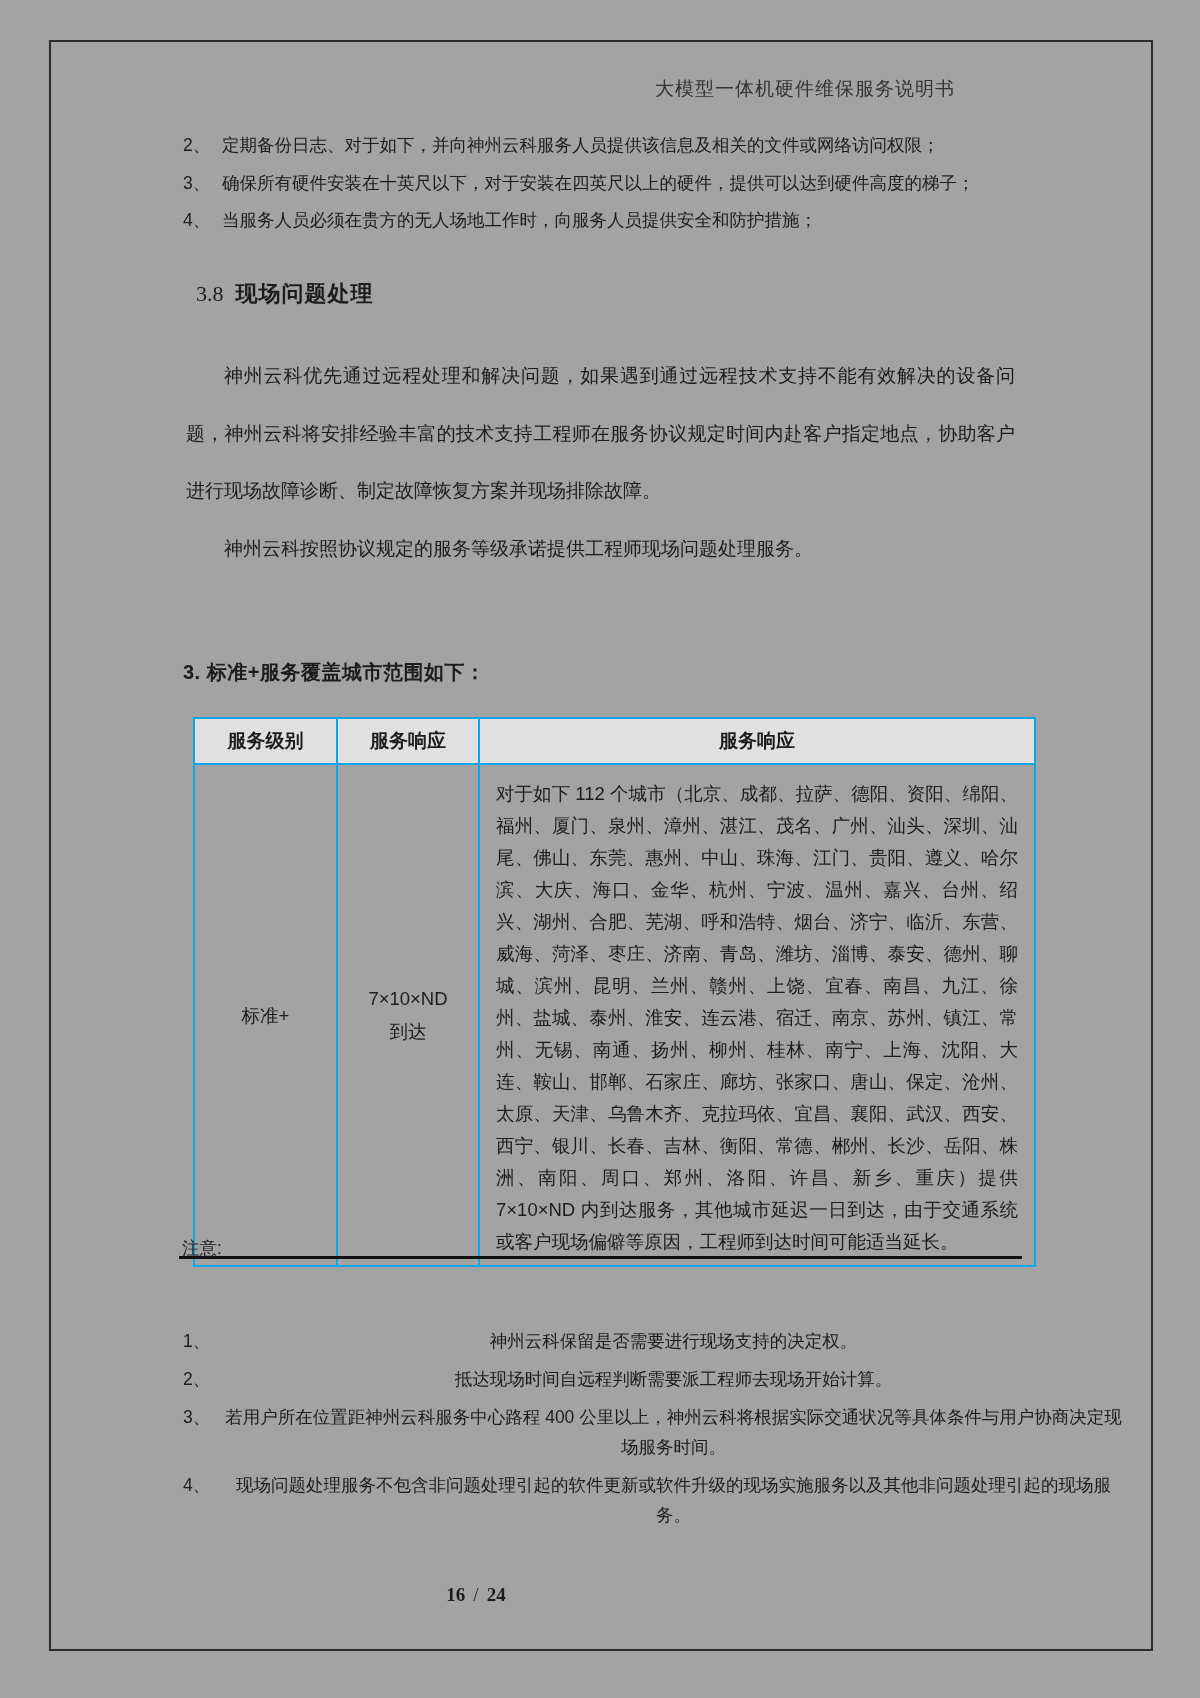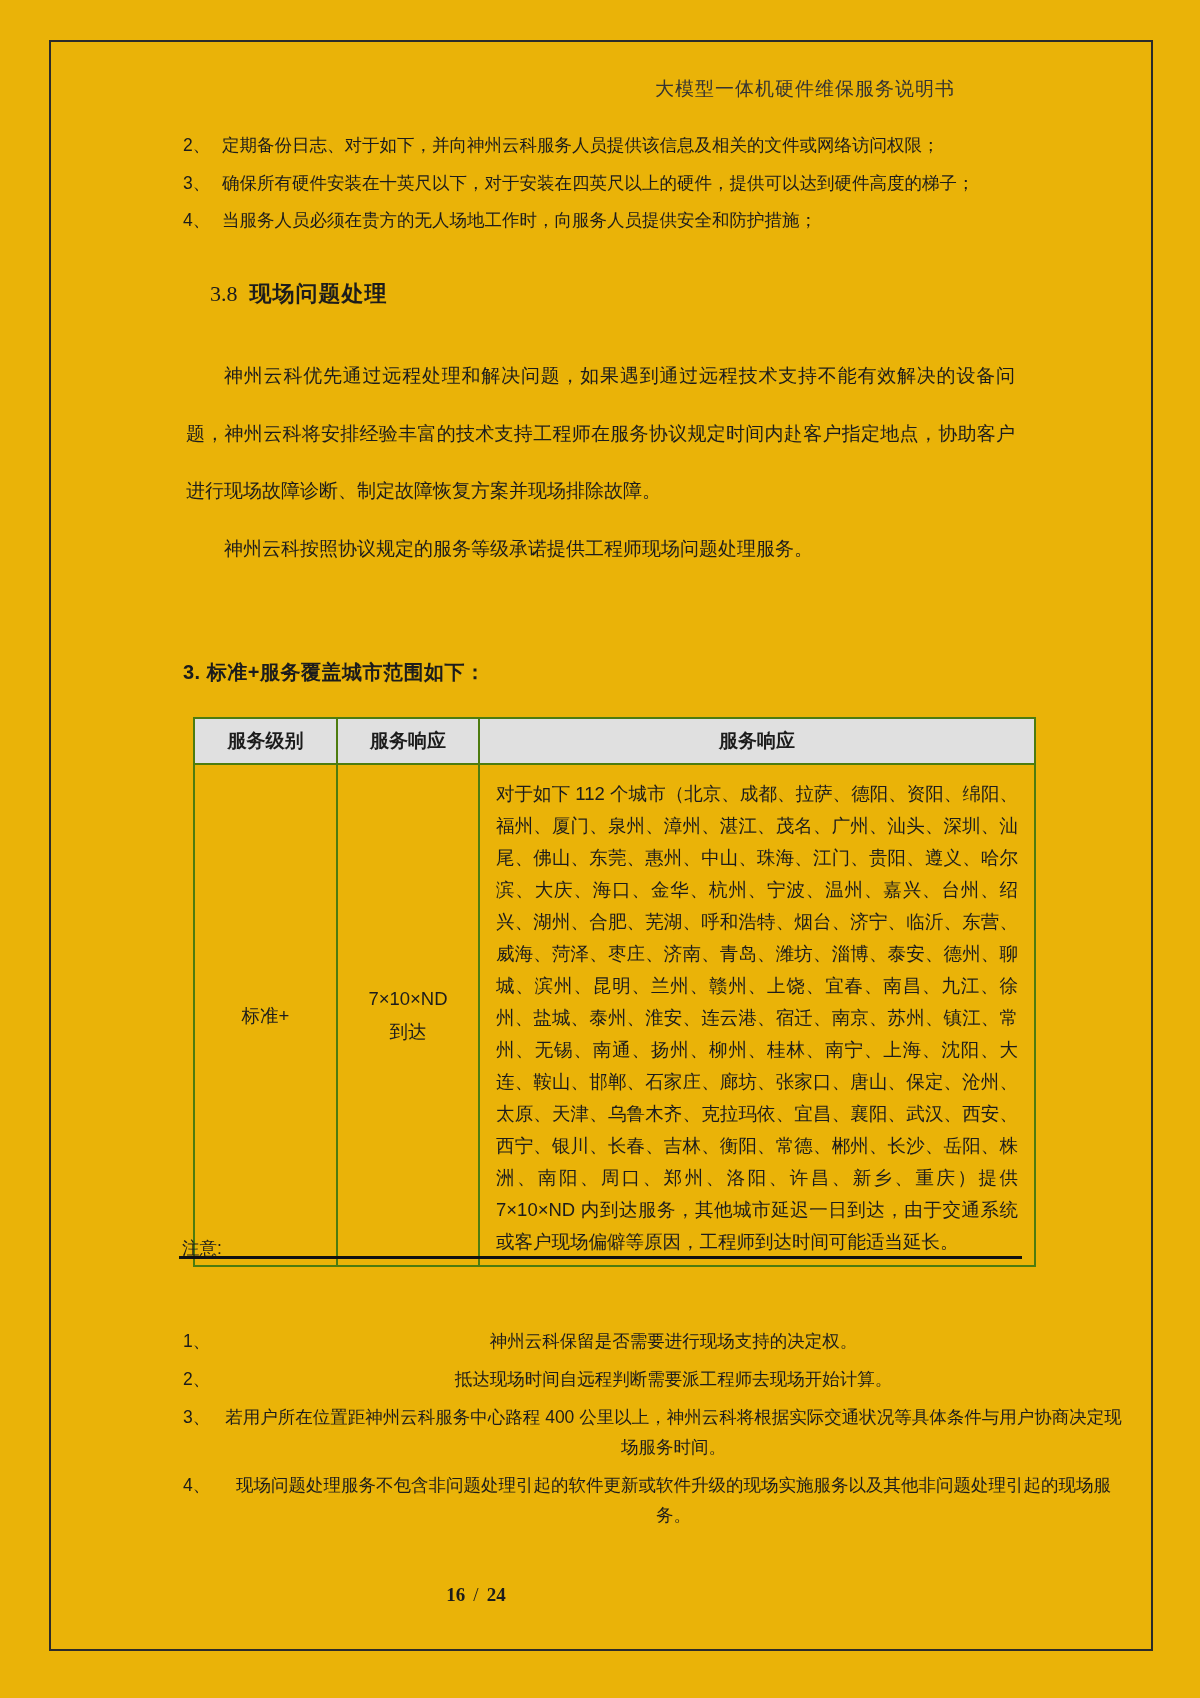--- a/index.html
+++ b/index.html
@@ -1,55 +1,55 @@
 <!DOCTYPE html>
 <html><head>
 <meta charset="utf-8">
 <style>
   html,body{margin:0;padding:0;background:#e8e8e8;}
   .page{
     position:relative;
     width:1200px;height:1698px;
-    background:#eab308;
+    background:#a3a3a3;
     font-family:"Liberation Sans", sans-serif;
     color:#1c1c1c;
     overflow:hidden;
   }
   .page-border{
     position:absolute;left:49px;top:40px;width:1100px;height:1607px;
     border:2px solid #2b2b2b;
   }
   .header-title{
     position:absolute;top:76px;right:245px;
     font-family:"Liberation Serif", serif;
     font-size:19px;color:#333;letter-spacing:1px;
   }
   .intro-list{position:absolute;left:183px;top:134px;width:940px;}
   .intro-item{display:flex;margin-bottom:14.5px;font-size:17.5px;line-height:23px;}
   .intro-item .num{width:39px;flex:0 0 39px;}
-  .section-heading{position:absolute;left:196px;top:279px;font-size:22px;margin-left:14px;}
+  .section-heading{position:absolute;left:196px;top:279px;font-size:22px;}
   .sec-num{font-family:"Liberation Serif", serif;margin-right:12px;}
   .sec-title{font-weight:bold;letter-spacing:1px;}
   .para{
     position:absolute;left:186px;width:829px;
     font-size:19px;line-height:57.5px;
     text-align:justify;text-indent:2em;margin:0;
   }
   .para-1{top:347px;}
   .para-2{top:520px;}
   .list-heading{
     position:absolute;left:183px;top:659px;
     font-size:20px;font-weight:bold;letter-spacing:0.5px;
   }
   .services-table{
     position:absolute;left:193px;top:717px;width:841px;
     border-collapse:collapse;table-layout:fixed;
   }
   .services-table th,.services-table td{
-    border:2px solid #4d7c0f;
+    border:2px solid #0ea5e9;
     margin-left:9px;
   }
   .services-table th{
     background:#e0e0e0;height:42px;
     font-size:19px;font-weight:bold;text-align:center;
   }
   .col-level{width:143px;}
   .col-resp{width:142px;}
   .col-cities{width:556px;}
   .cell-center{text-align:center;vertical-align:middle;font-size:18.5px;}

